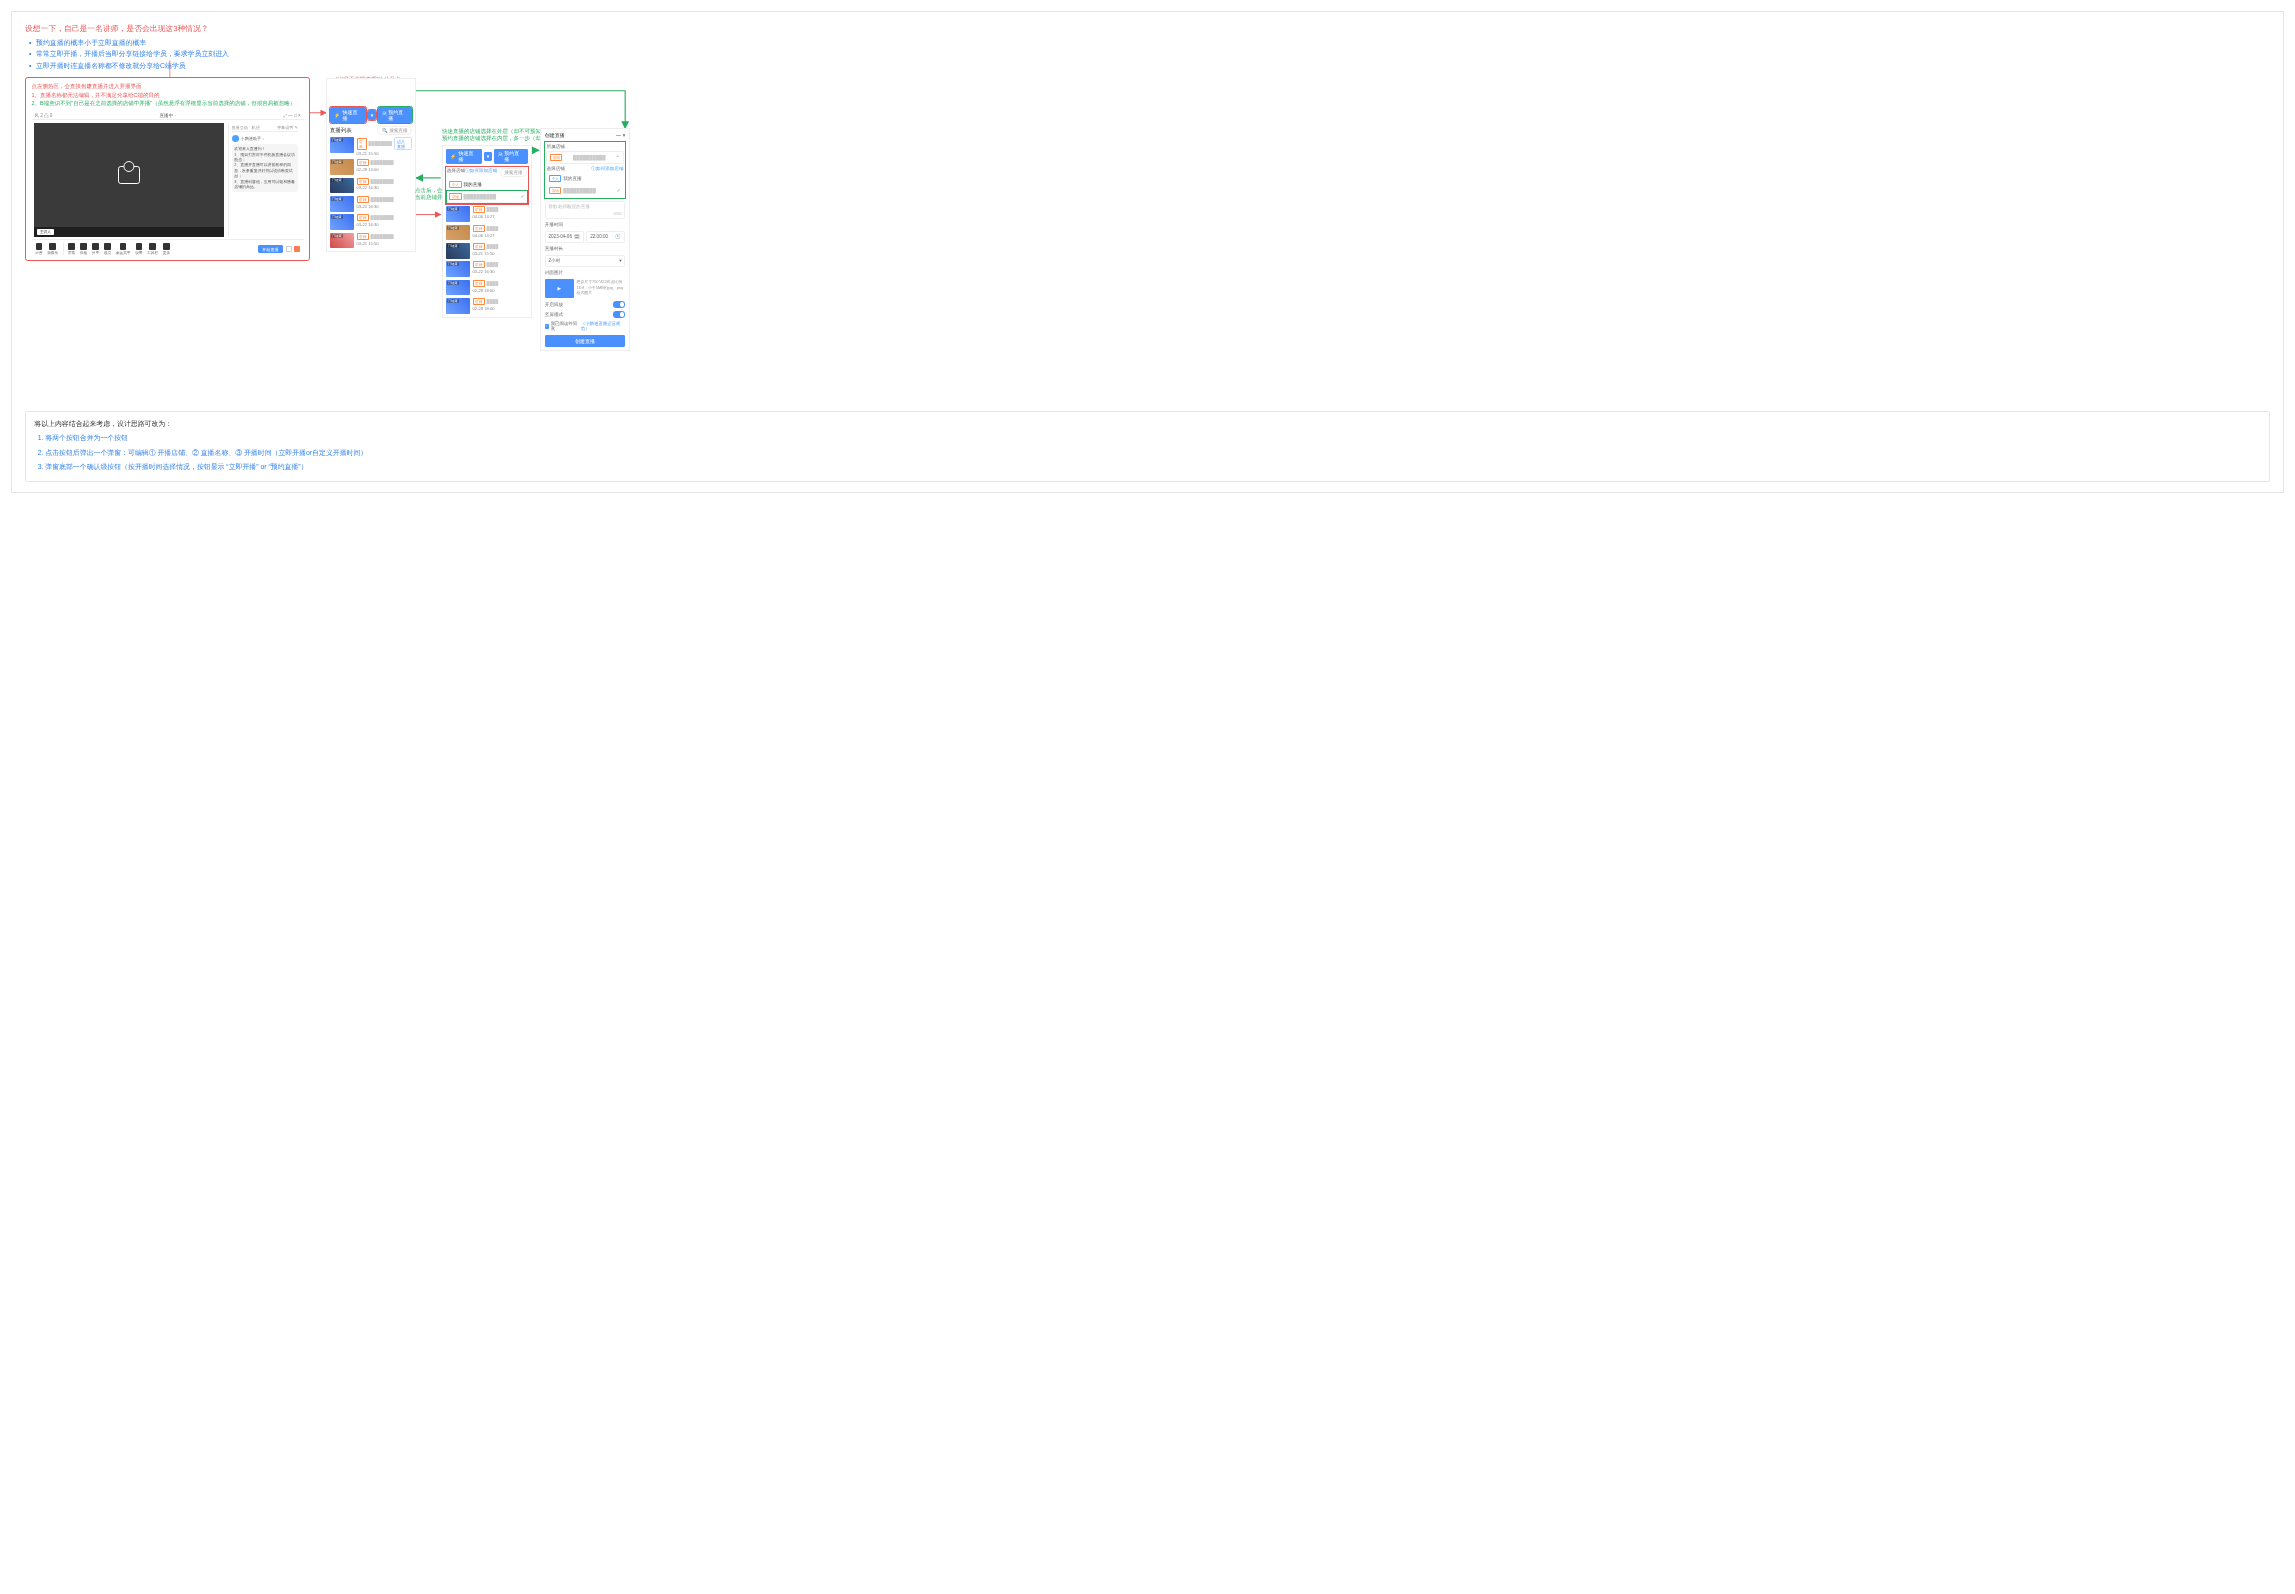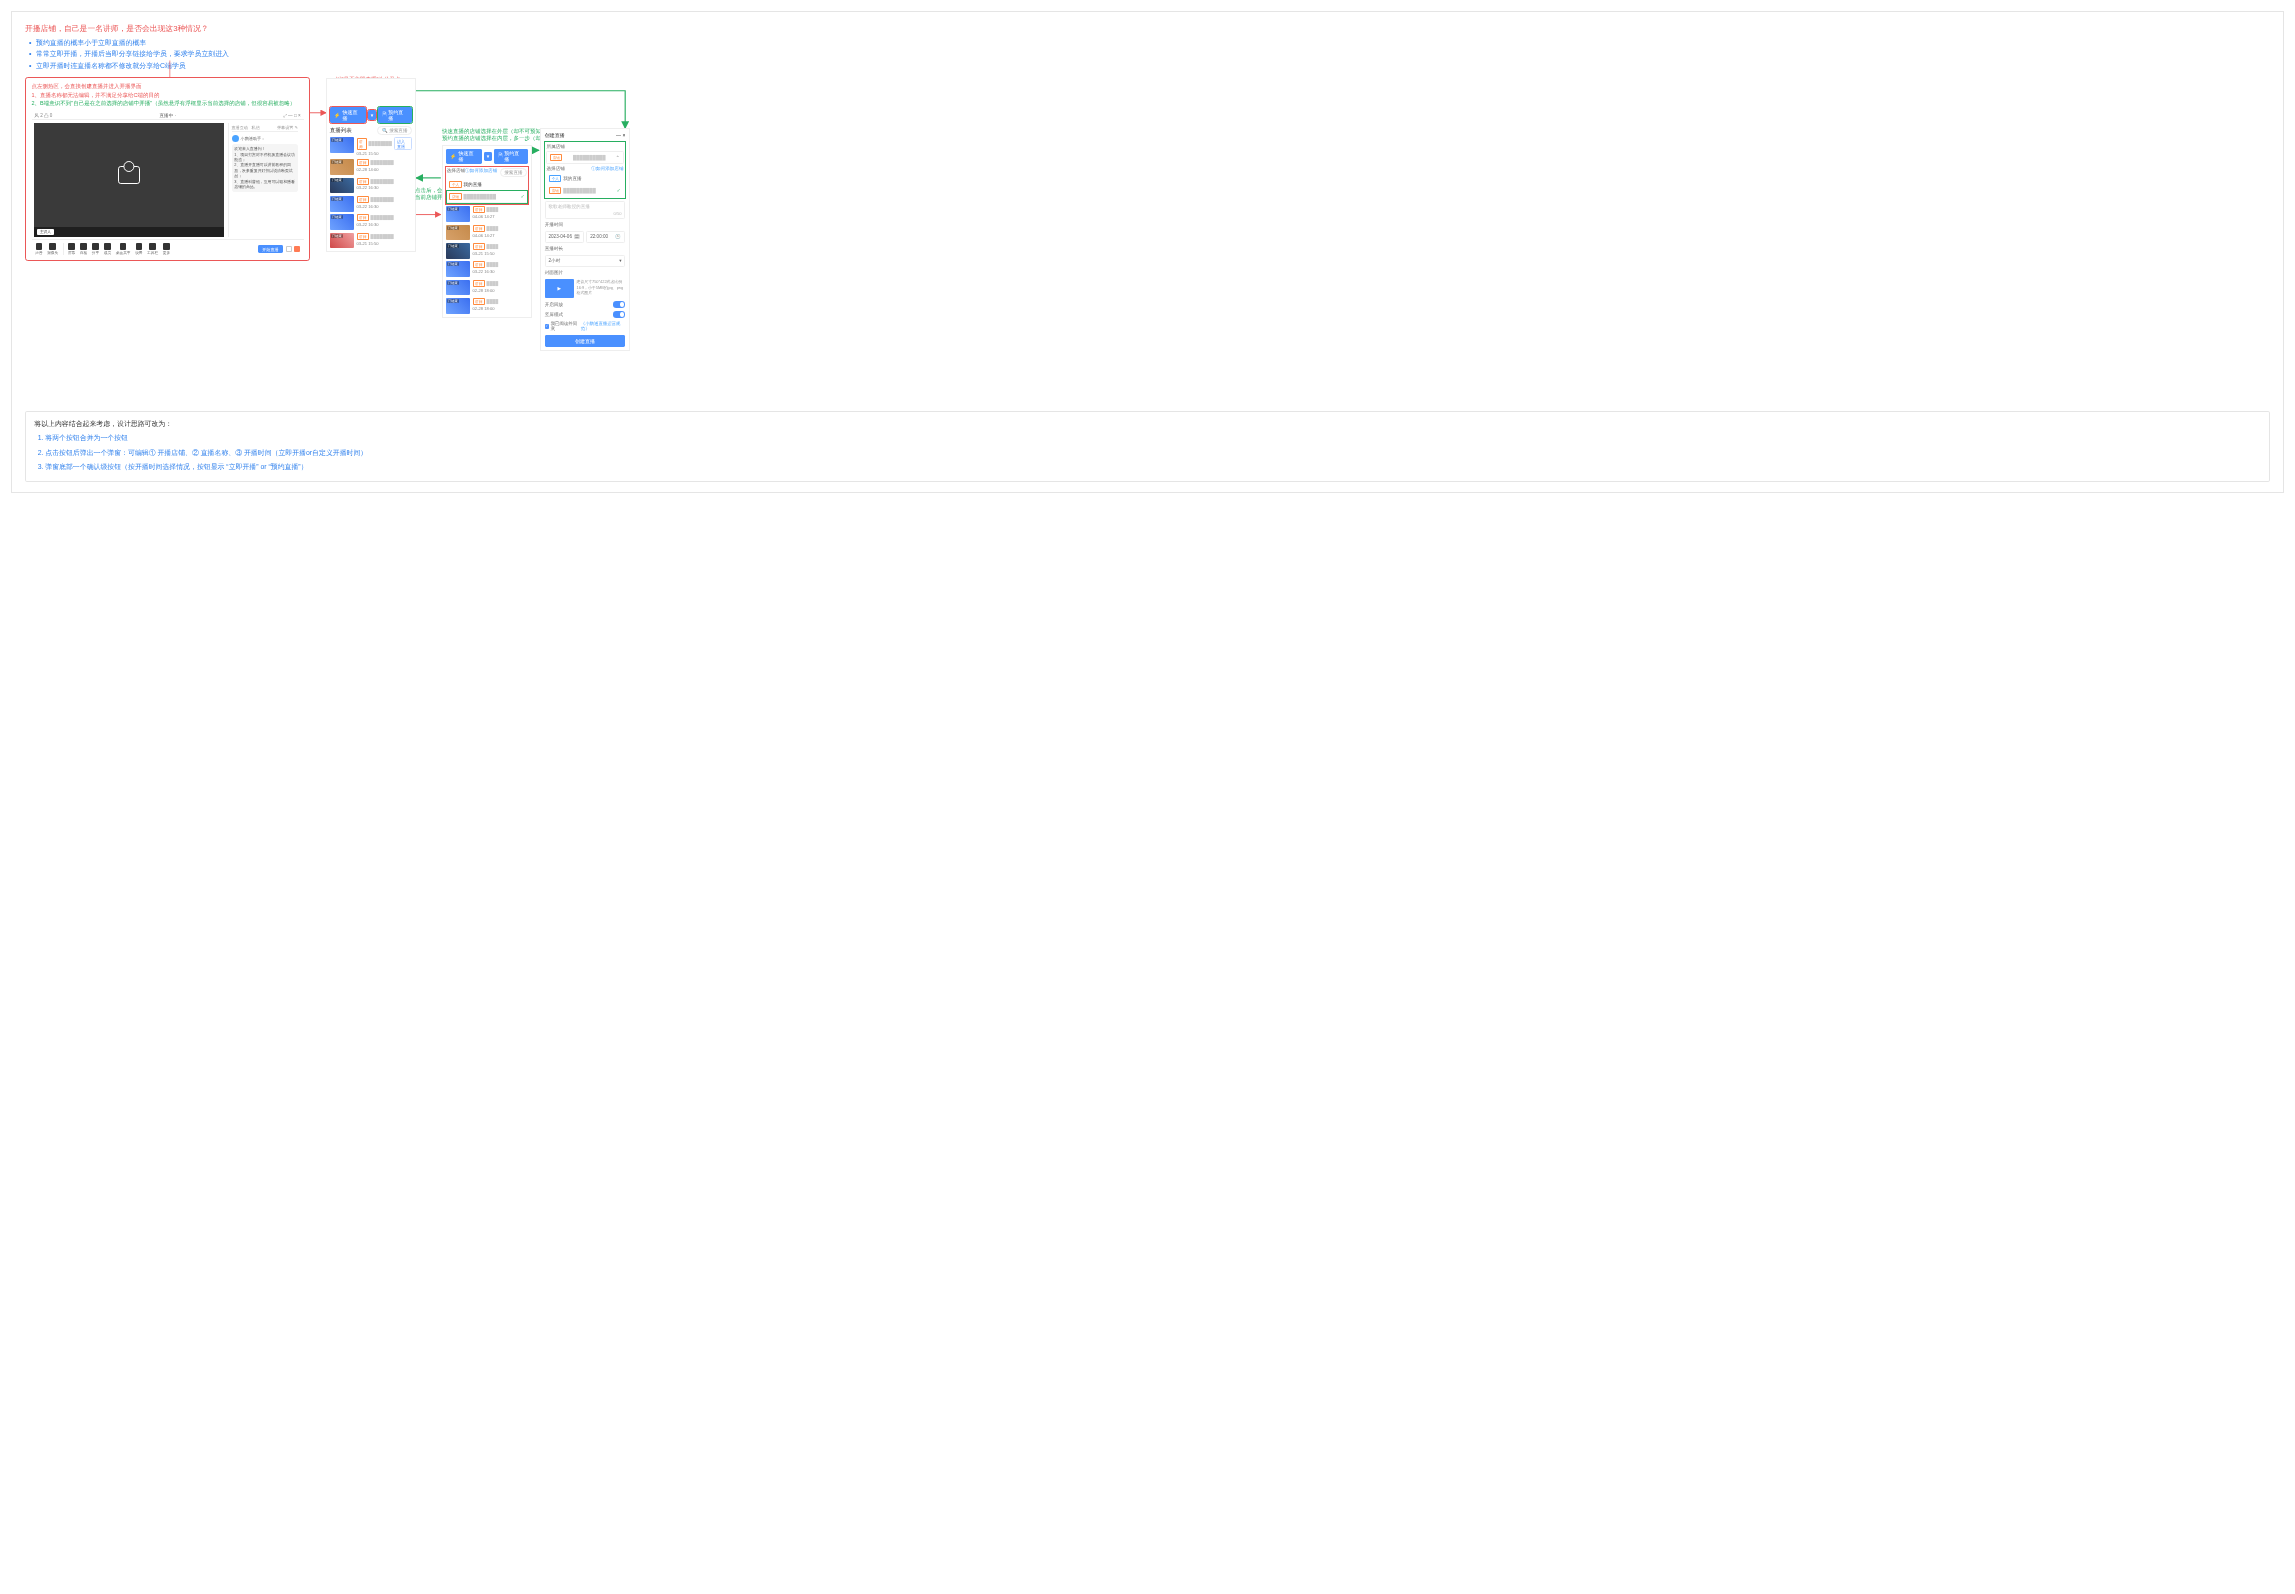--- a/index.html
+++ b/index.html
@@ -102,21 +102,21 @@
     .summary { border:0.5px solid #e5e5e5; border-radius:1.8px; padding:6.4px 8.3px; margin-top:13px; font-size:6.9px; line-height:1.8;}
 
     
     svg.arrows { position:absolute; left:0; top:0; width:100%; height:100%; pointer-events:none; overflow:visible;}
   </style>
 </head>
 <body>
 
 <div class="page">
 
-  <div class="red-text headline">开播店铺，自己是一名讲师，是否会出现这3种情况？</div>
+  <div class="red-text headline">设想一下，自己是一名讲师，是否会出现这3种情况？</div>
   <ul>
     <li class="blue-text">预约直播的概率小于立即直播的概率</li>
     <li class="blue-text">常常立即开播，开播后当即分享链接给学员，要求学员立刻进入</li>
     <li class="blue-text">立即开播时连直播名称都不修改就分享给C端学员</li>
   </ul>
 
   <div class="canvas">
 
     <svg class="arrows" viewBox="0 0 4894 700" width="2247" height="321">
       <defs>

